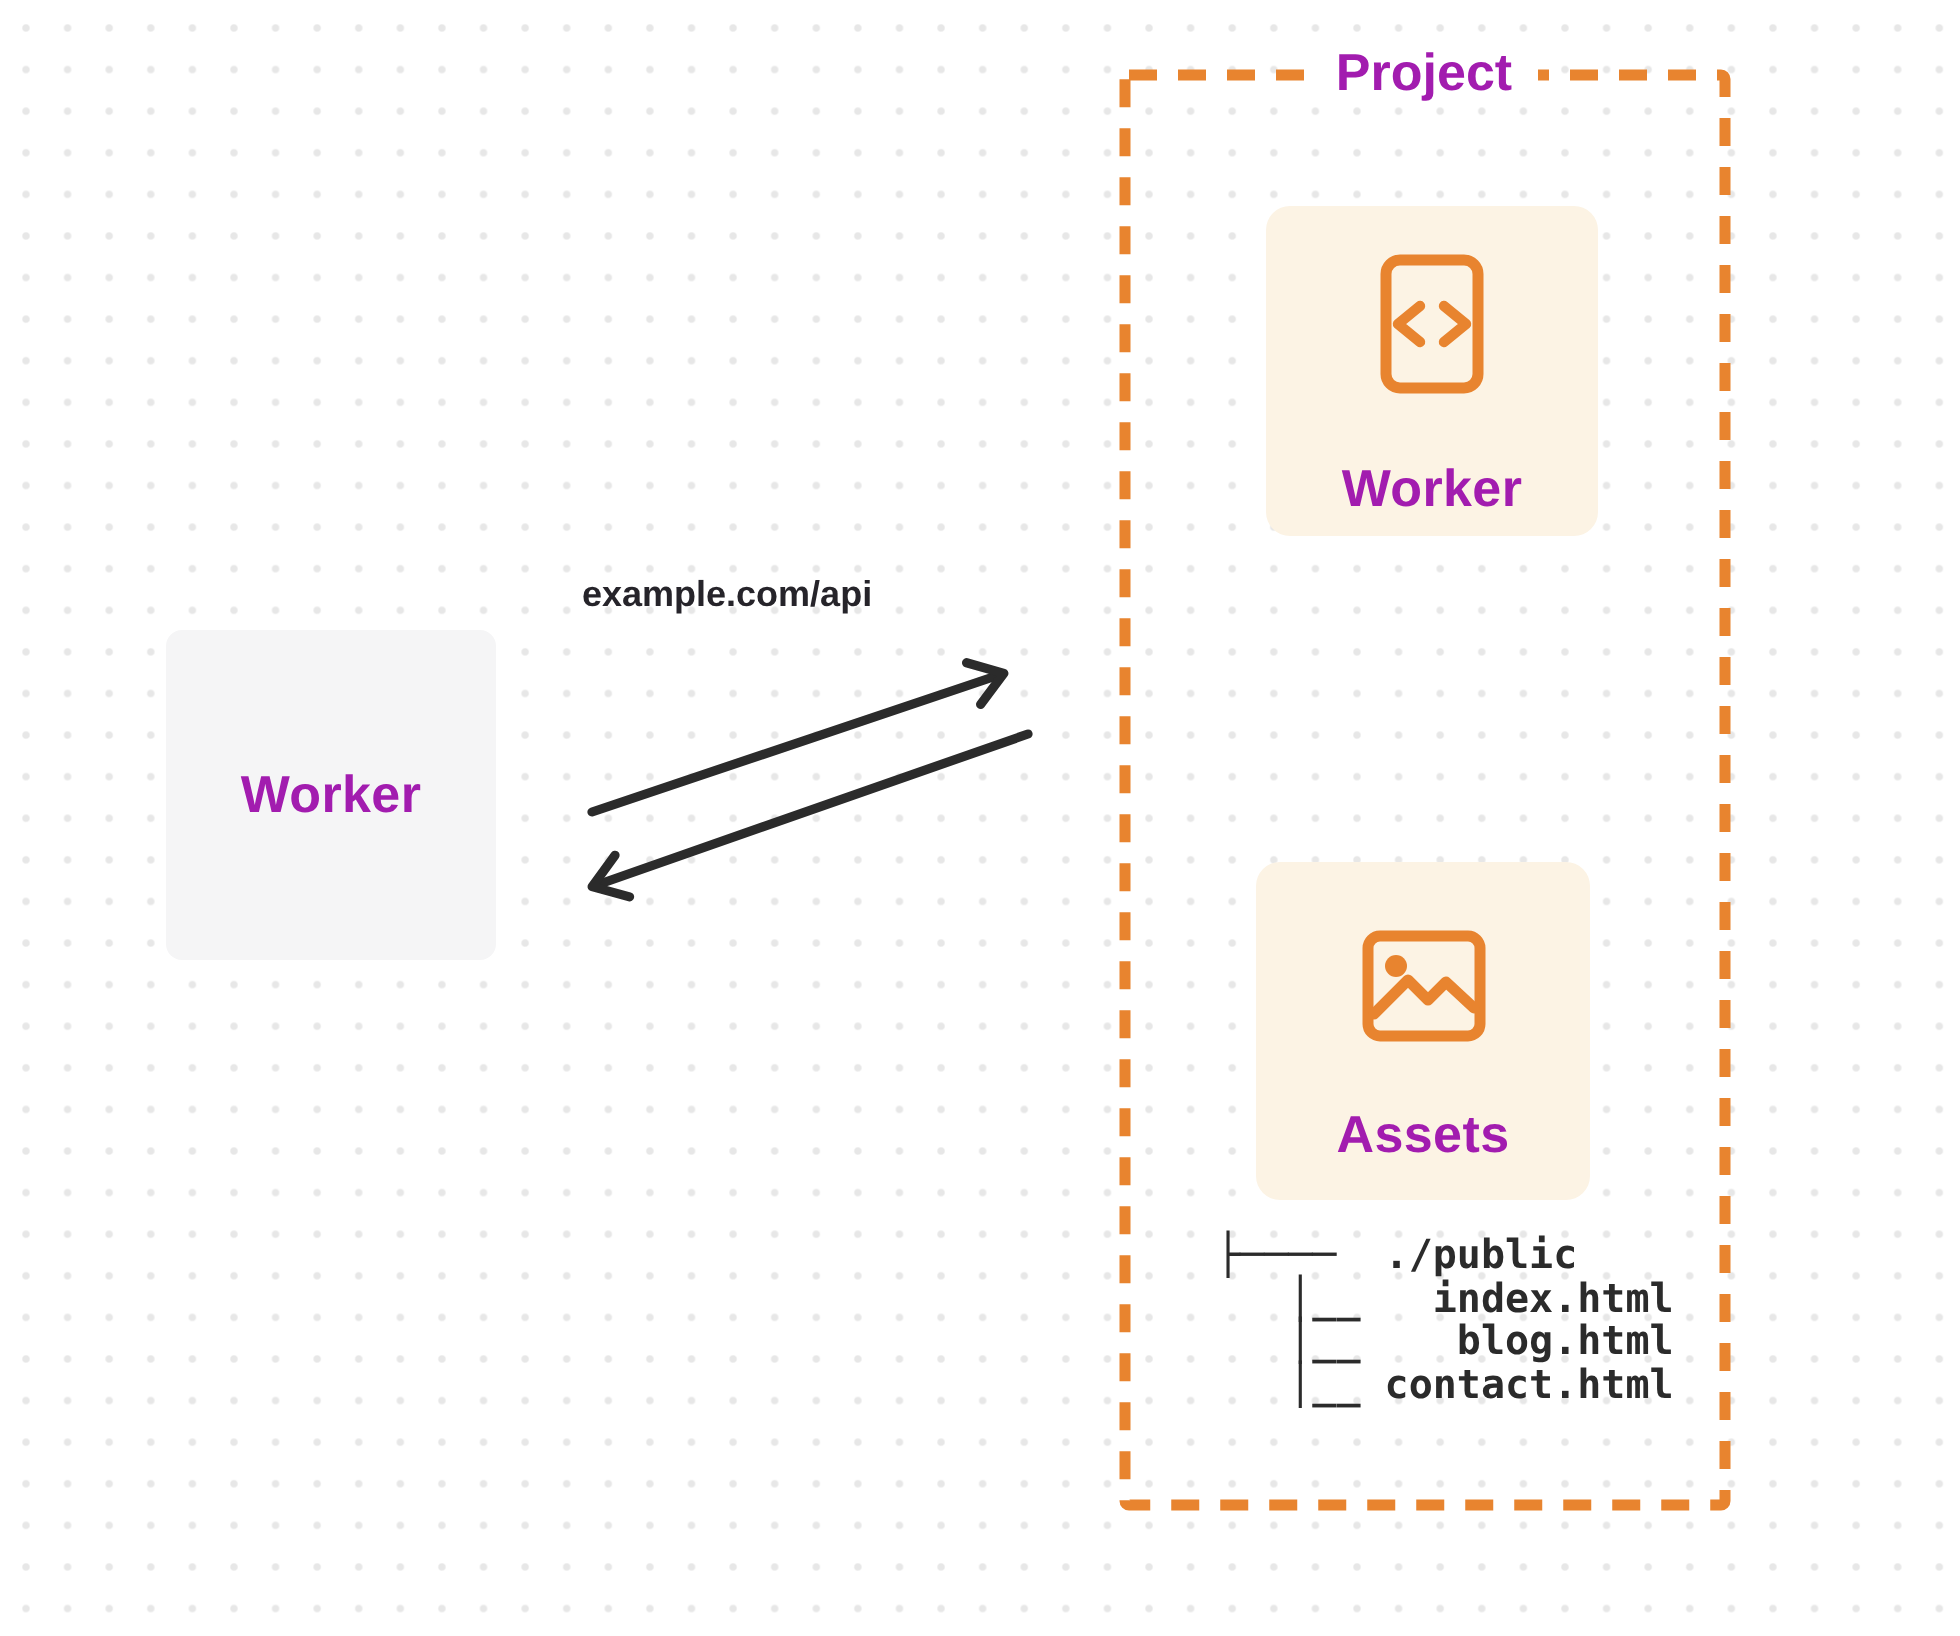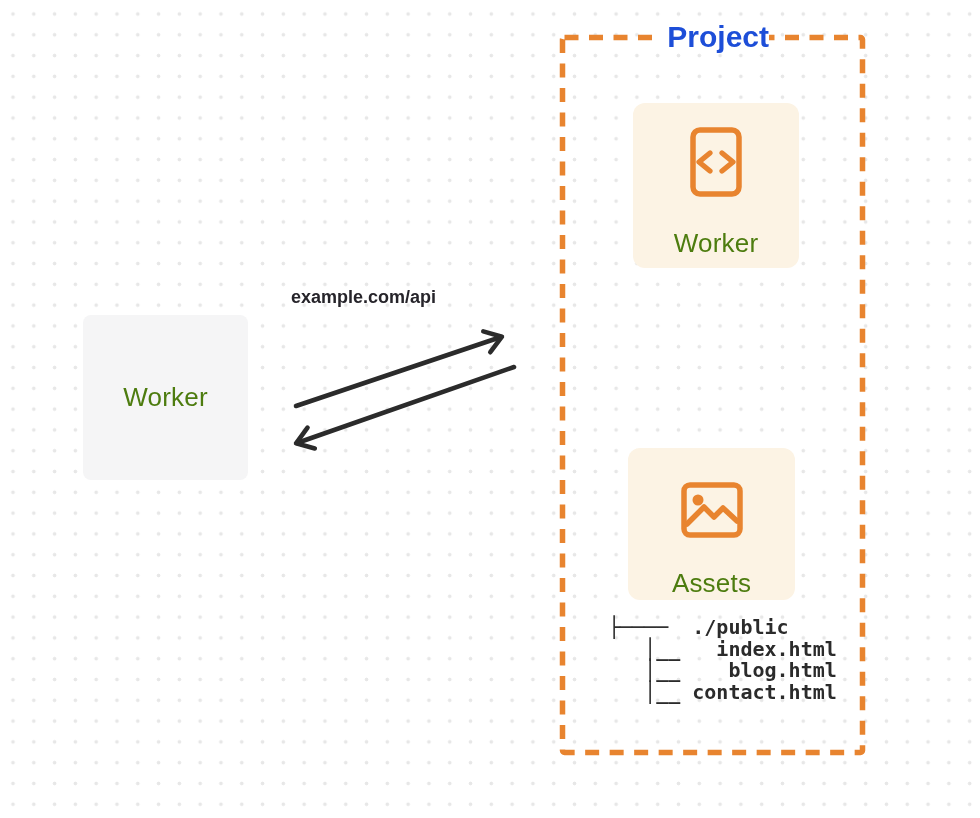--- a/index.html
+++ b/index.html
@@ -20,50 +20,50 @@
   .abs { position: absolute; }
 
   
   .client-node {
     left: 83px; top: 315px; width: 165px; height: 165px;
     background: #F5F5F6;
     border-radius: 8px;
     display: flex; align-items: center; justify-content: center;
   }
   .node-label {
-    font-size: 26px; font-weight: normal; color: #4d7c0f; letter-spacing: 0.2px;
+    font-size: 26px; font-weight: bold; color: #a21caf; letter-spacing: 0.2px;
   }
 
   
   .api-label {
     left: 291px; top: 287px; width: 200px;
     text-align: left;
     font-size: 18px; font-weight: bold; color: #26242A;
   }
 
   
   .layer { left: 0; top: 0; width: 980px; height: 818px; pointer-events: none; }
 
   
   .project-label {
     left: 655px; top: 21px; width: 114px; height: 31px;
-    line-height: 31px; text-align: right;
+    line-height: 31px; text-align: center;
     background: #ffffff;
-    color: #1d4ed8; font-size: 30px; font-weight: bold;
+    color: #a21caf; font-size: 26px; font-weight: bold;
   }
 
   
   .proj-node {
     background: #FCF3E4;
     border-radius: 12px;
     display: flex; flex-direction: column; align-items: center;
   }
   .worker-node { left: 633px; top: 103px; width: 166px; height: 165px; padding-top: 24px; }
   .worker-node .node-label { margin-top: 27px; }
-  .assets-node { left: 628px; top: 448px; width: 167px; height: 152px; padding-top: 34px; }
+  .assets-node { left: 628px; top: 431px; width: 167px; height: 169px; padding-top: 34px; }
   .assets-node .node-label { margin-top: 26px; }
 
   
   .file-tree {
     left: 608px; top: 617px; margin: 0;
     font-family: "DejaVu Sans Mono", monospace;
     font-weight: bold;
     font-size: 20px; line-height: 21.5px;
     color: #2B2B2B;
     white-space: pre;

